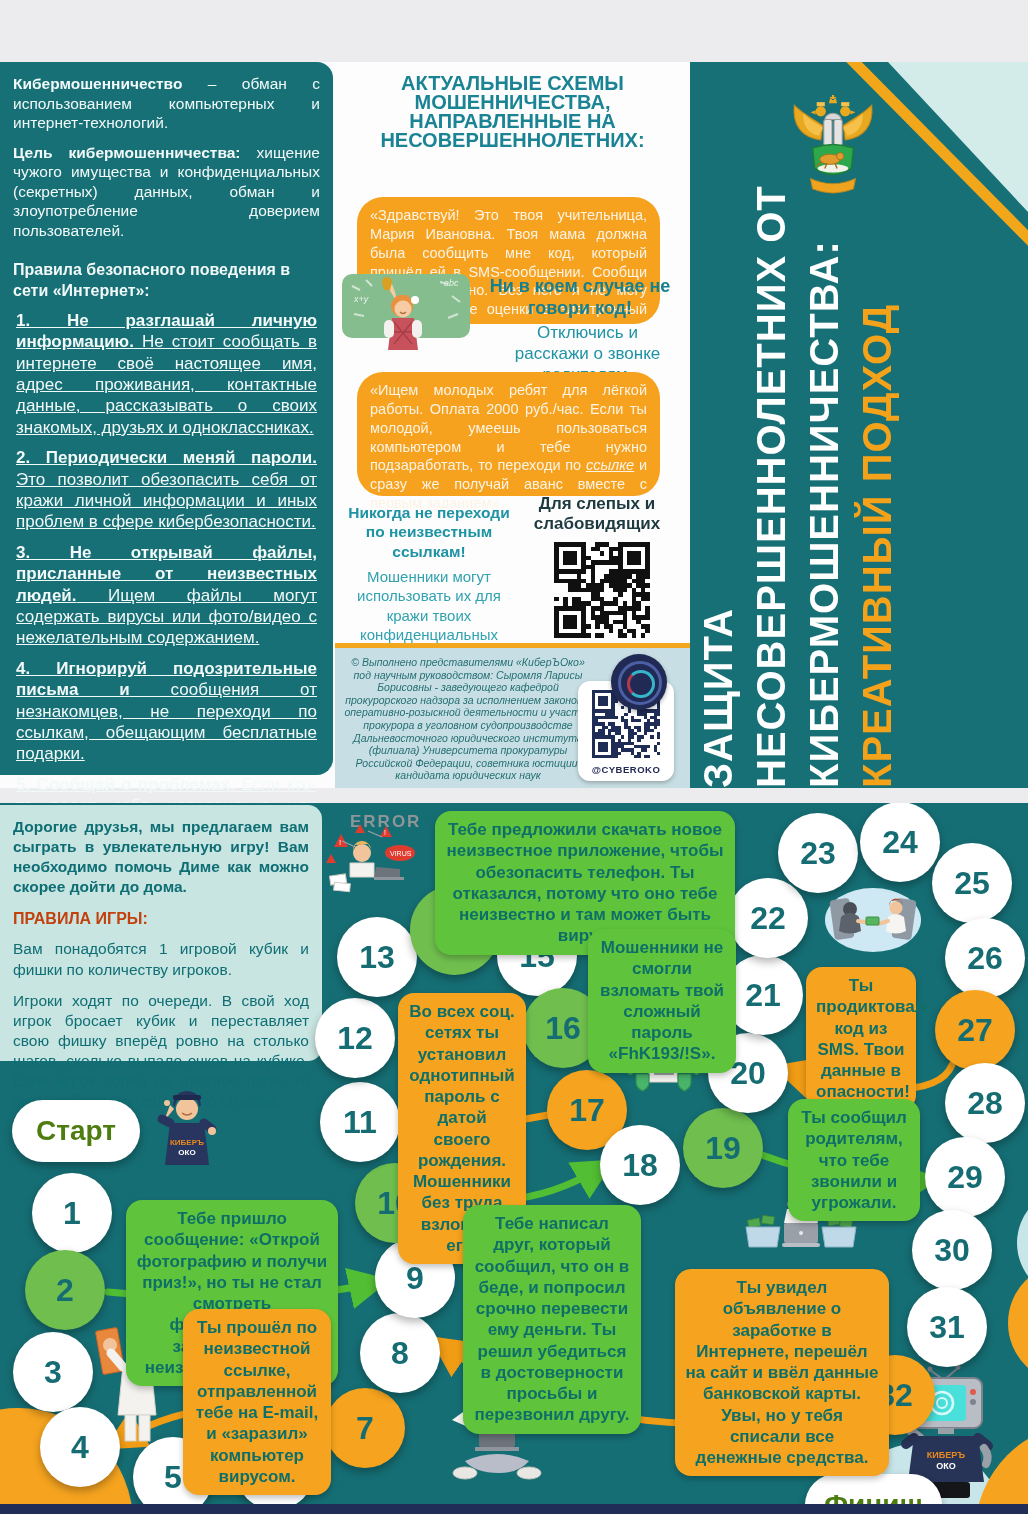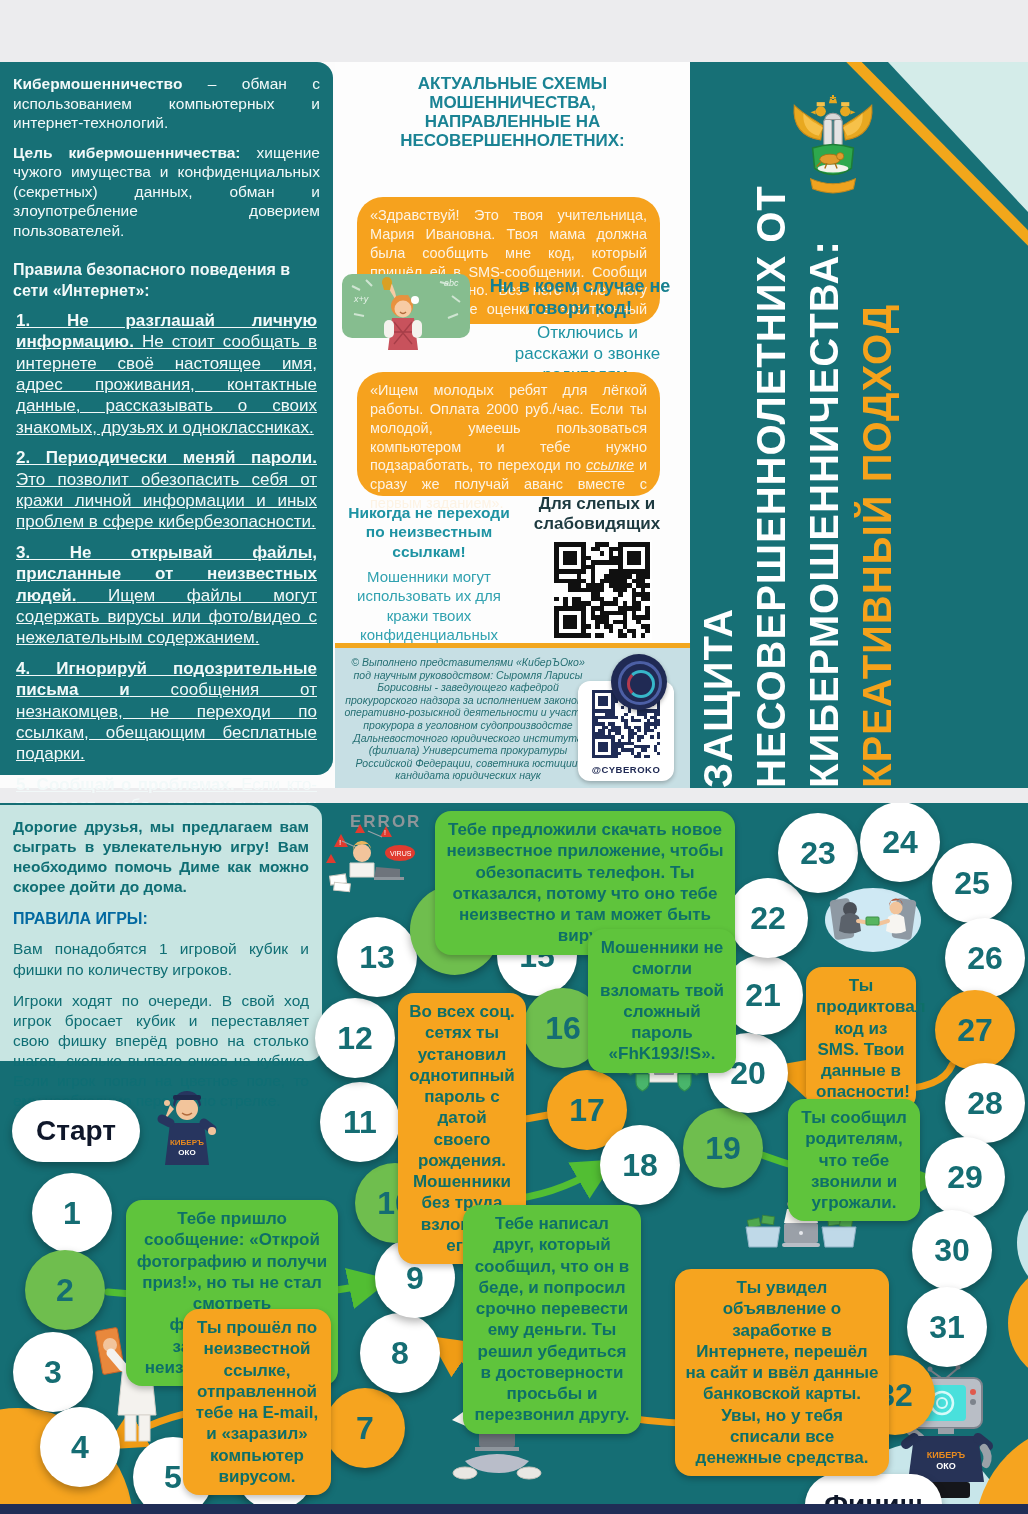--- a/index.html
+++ b/index.html
@@ -8,21 +8,21 @@
   
   .page1{position:absolute;top:62px;left:0;width:1028px;height:726px;background:#FCFCFC;}
   .left-panel{position:absolute;left:0;top:0;width:333px;height:713px;background:#177076;
               border-radius:0 16px 16px 0;color:#F2F9F9;box-sizing:border-box;padding:12px 13px;}
   .lp-p{margin:0 0 10px;font-size:15.5px;line-height:1.26;text-align:justify;}
   .lp-heading{margin:20px 0 8px;font-size:16px;font-weight:bold;line-height:1.3;}
   .rule{margin:0 3px 9px;font-size:17px;line-height:1.26;text-align:justify;text-decoration:underline;}
   .authors{margin-top:18px;font-size:16px;font-weight:bold;font-style:italic;line-height:1.3;white-space:pre-line;}
   .mid-panel{position:absolute;left:335px;top:0;width:355px;height:726px;background:#FDFDFD;}
   .mid-heading{position:absolute;left:0;top:12px;width:355px;text-align:center;font-weight:bold;
-               font-size:17px;line-height:19px;color:#1A8394;white-space:pre-line;}
+               font-size:20px;line-height:19px;color:#1A8394;white-space:pre-line;}
   .obox{position:absolute;left:22px;width:303px;background:#F6A21E;border-radius:26px;box-sizing:border-box;
         padding:9px 13px;color:#FDF3E4;font-size:14.5px;line-height:1.3;text-align:justify;}
   .obox .u{font-style:italic;text-decoration:underline;}
   .advice{position:absolute;left:150px;top:214px;width:190px;text-align:center;}
   .advice-b{font-weight:bold;font-size:18px;color:#17808F;line-height:1.2;}
   .advice-r{font-size:17px;color:#1E93A3;line-height:1.22;margin-top:4px;margin-left:15px;}
   .warn{position:absolute;left:4px;top:441px;width:180px;text-align:center;}
   .warn-b{font-weight:bold;font-size:15.5px;color:#1E93A3;line-height:1.25;}
   .warn-r{font-size:15px;color:#31A2B0;line-height:1.28;margin-top:6px;}
   .qr-label{position:absolute;left:178px;top:432px;width:168px;text-align:center;font-weight:bold;
@@ -49,37 +49,37 @@
   .title-rot{position:absolute;left:217px;top:511px;width:588px;height:215px;
              transform-origin:0 100%;transform:rotate(-90deg);}
   .title-line{font-weight:bold;font-size:40px;line-height:53px;letter-spacing:1px;color:#FFFFFF;white-space:nowrap;}
   .title-line.orange{color:#F5A21B;}
   
   .page2{position:absolute;top:803px;left:0;width:1028px;height:701px;background:#156E74;overflow:hidden;}
   .rules-box{position:absolute;left:0;top:2px;width:322px;height:256px;background:#C8E5E2;
              border-radius:0 14px 14px 0;box-sizing:border-box;padding:12px 13px;z-index:2;}
   .rules-box p{margin:0 0 11px;font-size:15.5px;line-height:1.3;color:#0F6E74;text-align:justify;}
   .rules-box .intro{font-weight:bold;}
-  .rules-box .orange-label{color:#0369a1;font-weight:bold;font-size:16px;margin:0 0 10px;}
+  .rules-box .orange-label{color:#c2410c;font-weight:bold;font-size:16px;margin:0 0 10px;}
   .dec{position:absolute;border-radius:50%;z-index:0;}
   .dec.orange{background:#F6A41F;}
   .dec.blue{background:#C8E6EA;}
   .arrows-svg{position:absolute;left:0;top:0;z-index:1;pointer-events:none;}
   .cell{position:absolute;border-radius:50%;display:flex;align-items:center;justify-content:center;
         font-weight:bold;font-size:32px;color:#156D73;box-shadow:0 4px 8px rgba(0,0,0,.3);z-index:3;}
   .cell.w{background:#FFFFFF;}
   .cell.g{background:#6FBE4E;}
   .cell.o{background:#F6A41F;}
   .callout{position:absolute;border-radius:16px;box-sizing:border-box;padding:8px 10px;text-align:center;
            font-weight:bold;font-size:17px;line-height:1.25;color:#0E6F68;z-index:4;
            box-shadow:0 3px 6px rgba(0,0,0,.25);}
   .callout.green{background:#5FC43C;}
   .callout.orange{background:#F6A41F;}
   .pill{position:absolute;background:#fff;border-radius:40px;display:flex;align-items:center;justify-content:center;
-        font-weight:bold;font-size:28px;color:#0f172a;box-shadow:0 4px 8px rgba(0,0,0,.3);z-index:3;}
+        font-weight:bold;font-size:28px;color:#4d7c0f;box-shadow:0 4px 8px rgba(0,0,0,.3);z-index:3;}
   .illo{position:absolute;z-index:2;}
 </style>
 </head>
 <body>
 
 <div class="canvas">
 
   <section class="page1">
 
     <div class="left-panel">

